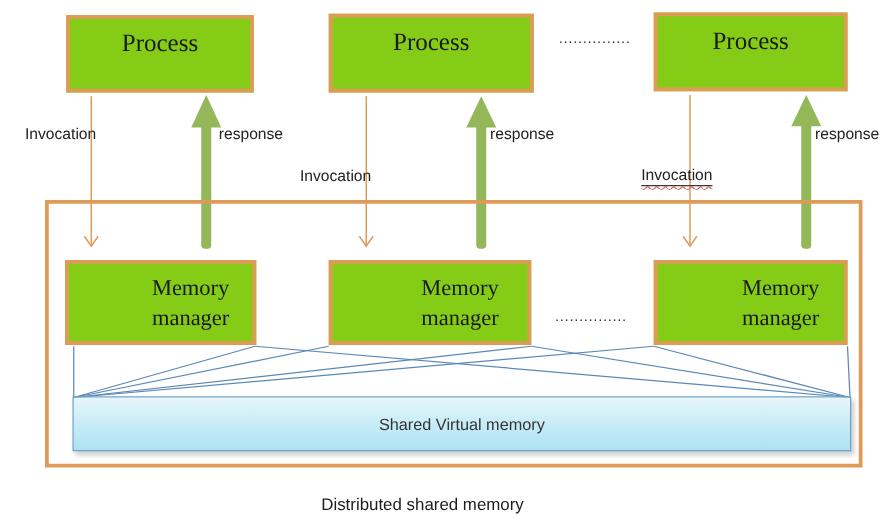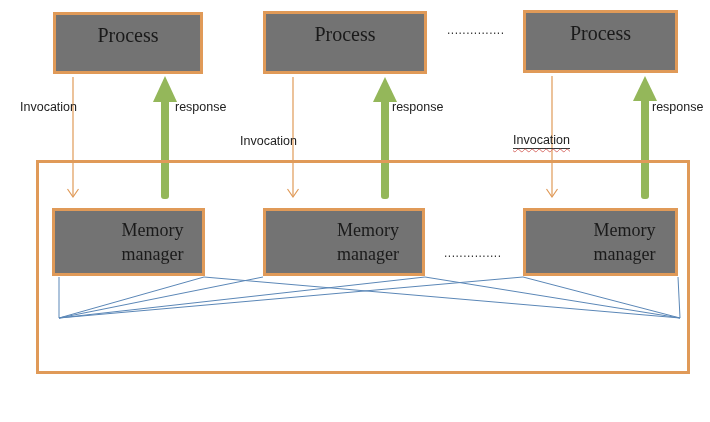--- a/index.html
+++ b/index.html
@@ -2,21 +2,21 @@
 <html><head>
 <meta charset="utf-8">
 <style>
   html,body{margin:0;padding:0;background:#ffffff;}
   #stage{
     position:relative;width:710px;height:422px;background:#ffffff;
     font-family:"Liberation Sans",sans-serif;overflow:hidden;
   }
   
   .obox{
-    position:absolute;border:3px solid #E09A58;background:#737373;
+    position:absolute;border:3px solid #E09A58;background:#84cc16;
     box-sizing:border-box;display:flex;align-items:center;justify-content:center;
     z-index:4;
   }
   .process-box{
     font-family:"Liberation Serif",serif;font-size:20px;color:#1a1a1a;
     align-items:flex-start;padding-top:9px;
   }
   .memory-box{
     font-family:"Liberation Serif",serif;font-size:18px;color:#1a1a1a;
     text-align:center;line-height:1.35;padding-left:48px;
@@ -127,22 +127,26 @@
   </div>
   <div id="m2" class="obox memory-box">
     <span class="wrapspan">Memory manager</span>
   </div>
   <div id="m3" class="obox memory-box">
     <span class="wrapspan">Memory manager</span>
   </div>
 
   <div id="dots-memory" class="dots">...............</div>
 
+  <div id="svm-bar">
+    <span>Shared Virtual memory</span>
+  </div>
 
   <div id="inv1" class="lbl">Invocation</div>
   <div id="resp1" class="lbl">response</div>
   <div id="inv2" class="lbl">Invocation</div>
   <div id="resp2" class="lbl">response</div>
   <div id="inv3" class="lbl underlined">Invocation</div>
   <div id="resp3" class="lbl">response</div>
 
+  <div id="caption">Distributed shared memory</div>
 
 </div>
 
 </body></html>

